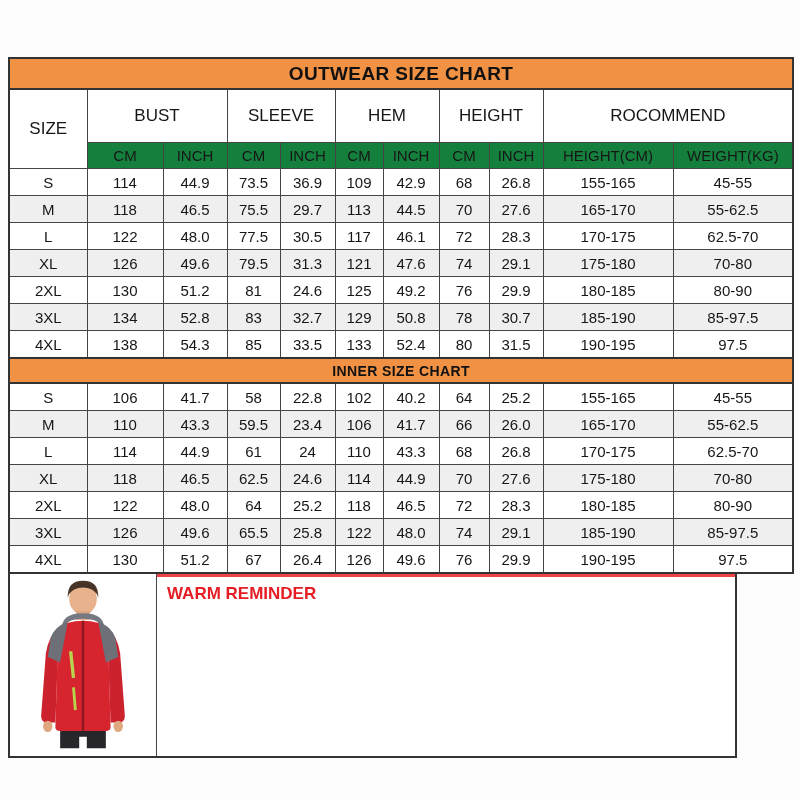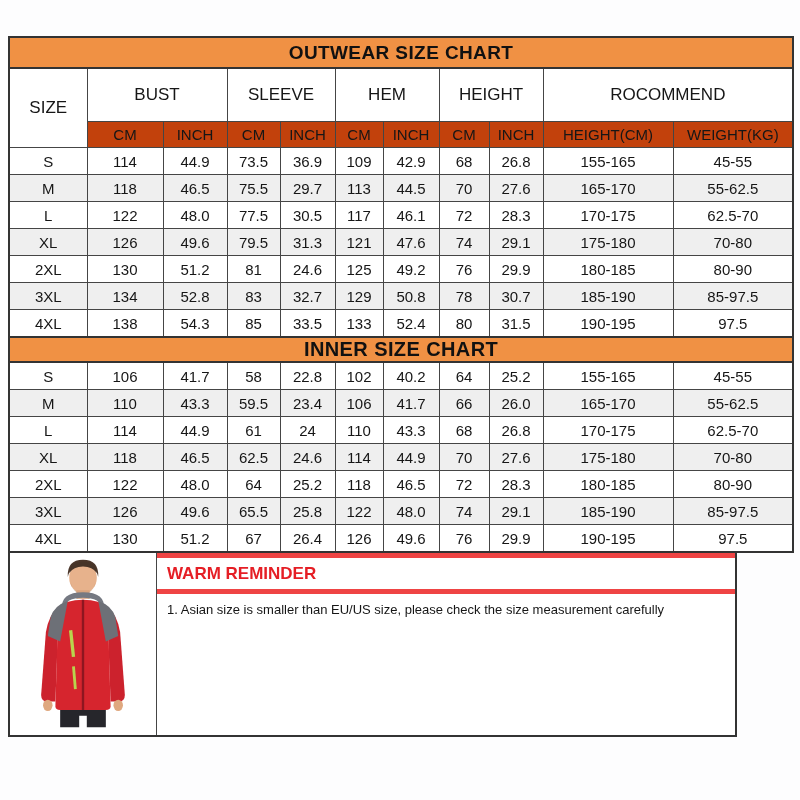--- a/index.html
+++ b/index.html
@@ -4,60 +4,60 @@
 <style>
   html,body{margin:0;padding:0;}
   body{
     width:800px;height:800px;overflow:hidden;
     background:#fdfdfe;
     font-family:"Liberation Sans",sans-serif;
     color:#161616;
     -webkit-font-smoothing:antialiased;
   }
   .sheet{
-    position:absolute;left:8px;top:36px;width:729px;
+    position:absolute;left:8px;top:57px;width:729px;
   }
   table{
     border-collapse:collapse;width:100%;table-layout:fixed;
     border:2px solid #333;
     background:#fff;
   }
   th,td{
     border:1px solid #454545;
     text-align:center;vertical-align:middle;
     font-weight:400;font-size:15px;
     padding:0;white-space:nowrap;overflow:hidden;
   }
   .t-banner td{
     height:29px;font-weight:700;font-size:19px;letter-spacing:.4px;
     border:2px solid #333;color:#111;
   }
-  .t-banner.inner td{height:23px;font-size:20px;}
+  .t-banner.inner td{height:23px;font-size:14px;}
   .t-grp th{height:52px;font-size:17px;}
-  .t-sub th{height:25px;font-size:15px;background:#c2410c;}
+  .t-sub th{height:25px;font-size:15px;background:#15803d;}
   tbody.data td{height:26px;}
   tbody.data tr.alt td{background:#EFEFEF;}
   
   .bottom{
     display:grid;
     grid-template-columns:147px 1fr;
     grid-template-rows:36px 37px 36px 43px 30px;
     border:2px solid #333;border-top:0;
     background:#fff;
   }
   .photo-cell{
     grid-row:1/6;grid-column:1;
     border-right:1px solid #454545;
     display:flex;align-items:center;justify-content:center;
     background:#fff;
   }
   .photo-cell svg{width:136px;height:176px;display:block;}
   .note-cell{
     grid-column:2;
-    border-top:5px solid #ef4444;
+    border-top:3px solid #ef4444;
     display:flex;align-items:center;
     padding:16px 10px;
     font-size:13px;line-height:1.28;
     white-space:normal;
   }
   .note-cell:first-of-type{border-top:0;}
   .reminder-title{
     font-size:17px;font-weight:700;
   }
 </style>
@@ -334,16 +334,15 @@
         <line x1="57" y1="78" x2="60" y2="106" stroke="#B9D44D" stroke-width="3.5"></line>
         <line x1="60" y1="116" x2="62" y2="140" stroke="#B9D44D" stroke-width="3"></line>
 
         <ellipse cx="33" cy="157" rx="5" ry="6" fill="#DFA87F"></ellipse>
         <ellipse cx="107" cy="157" rx="5" ry="6" fill="#DFA87F"></ellipse>
 
         <path d="M46 162 L94 162 L94 180 L74 180 L74 168 L66 168 L66 180 L46 180 Z" fill="#26262B"></path>
       </svg>
     </div>
     <div class="note-cell reminder-title" style="color:#E51E25">WARM REMINDER</div>
-    <div class="note-cell">1. Asian size is smaller than EU/US size, please check the size measurement carefully</div>
   </div>
 
 </div>
 
 </body></html>

